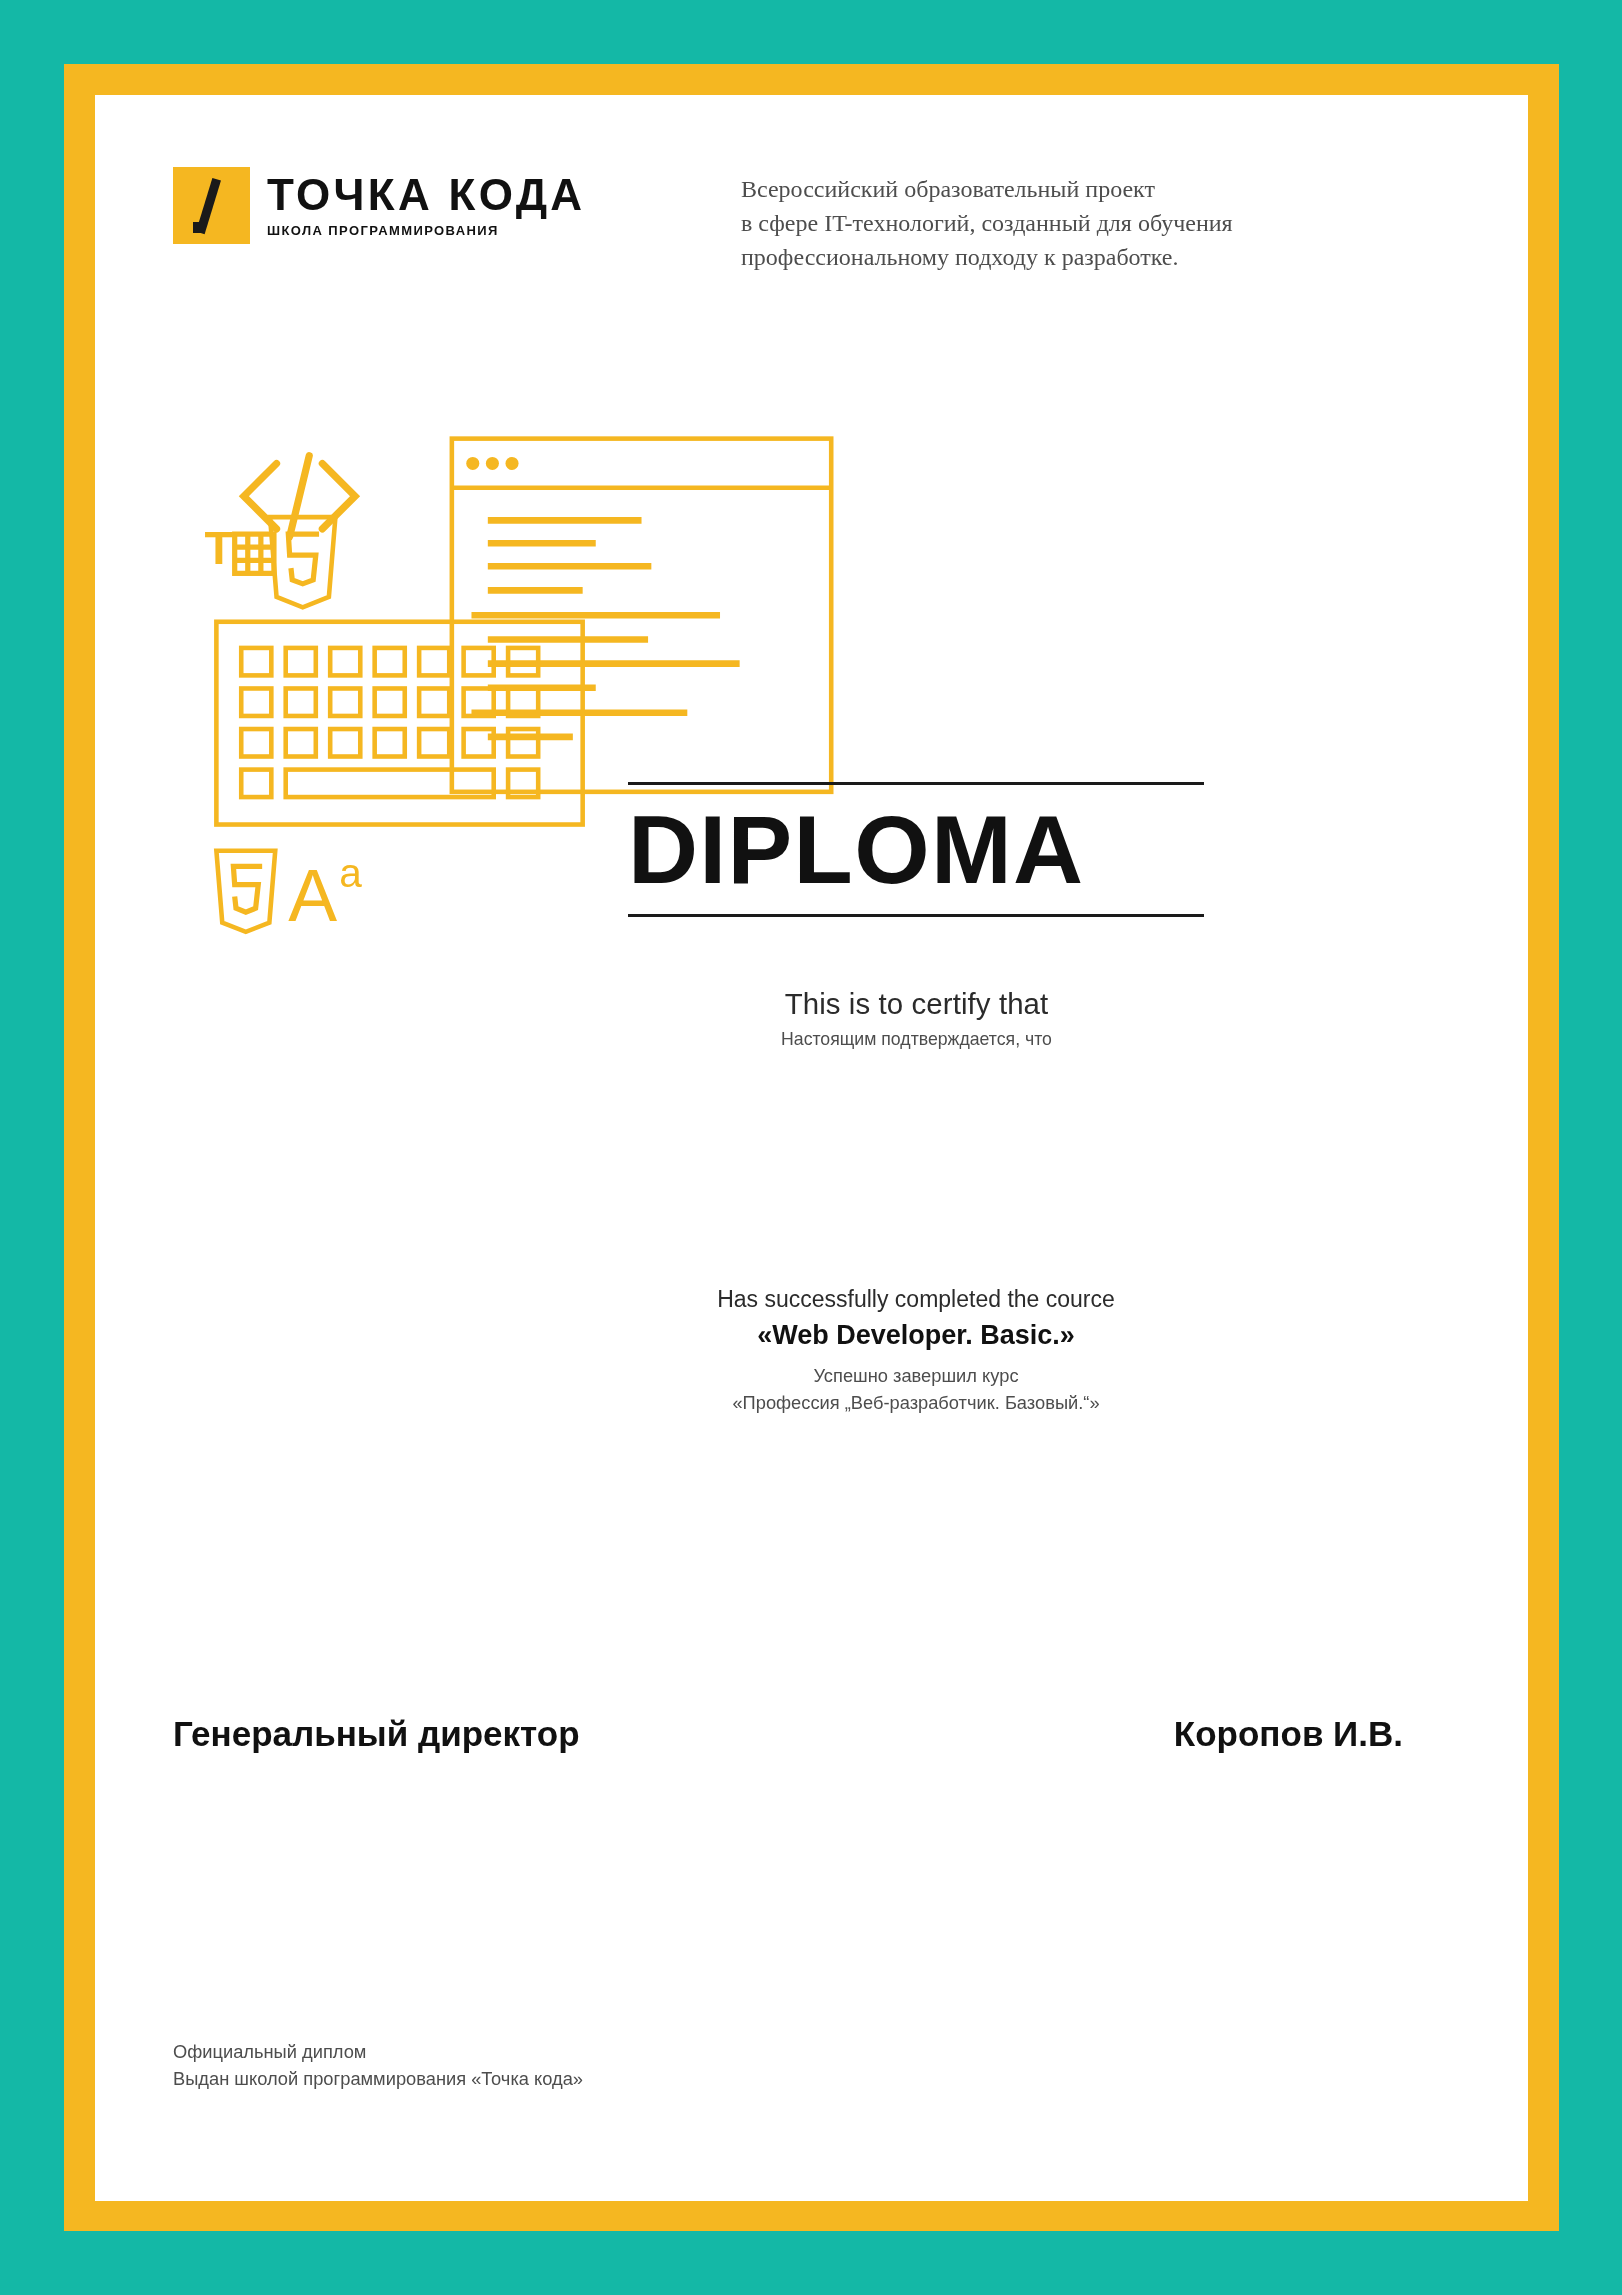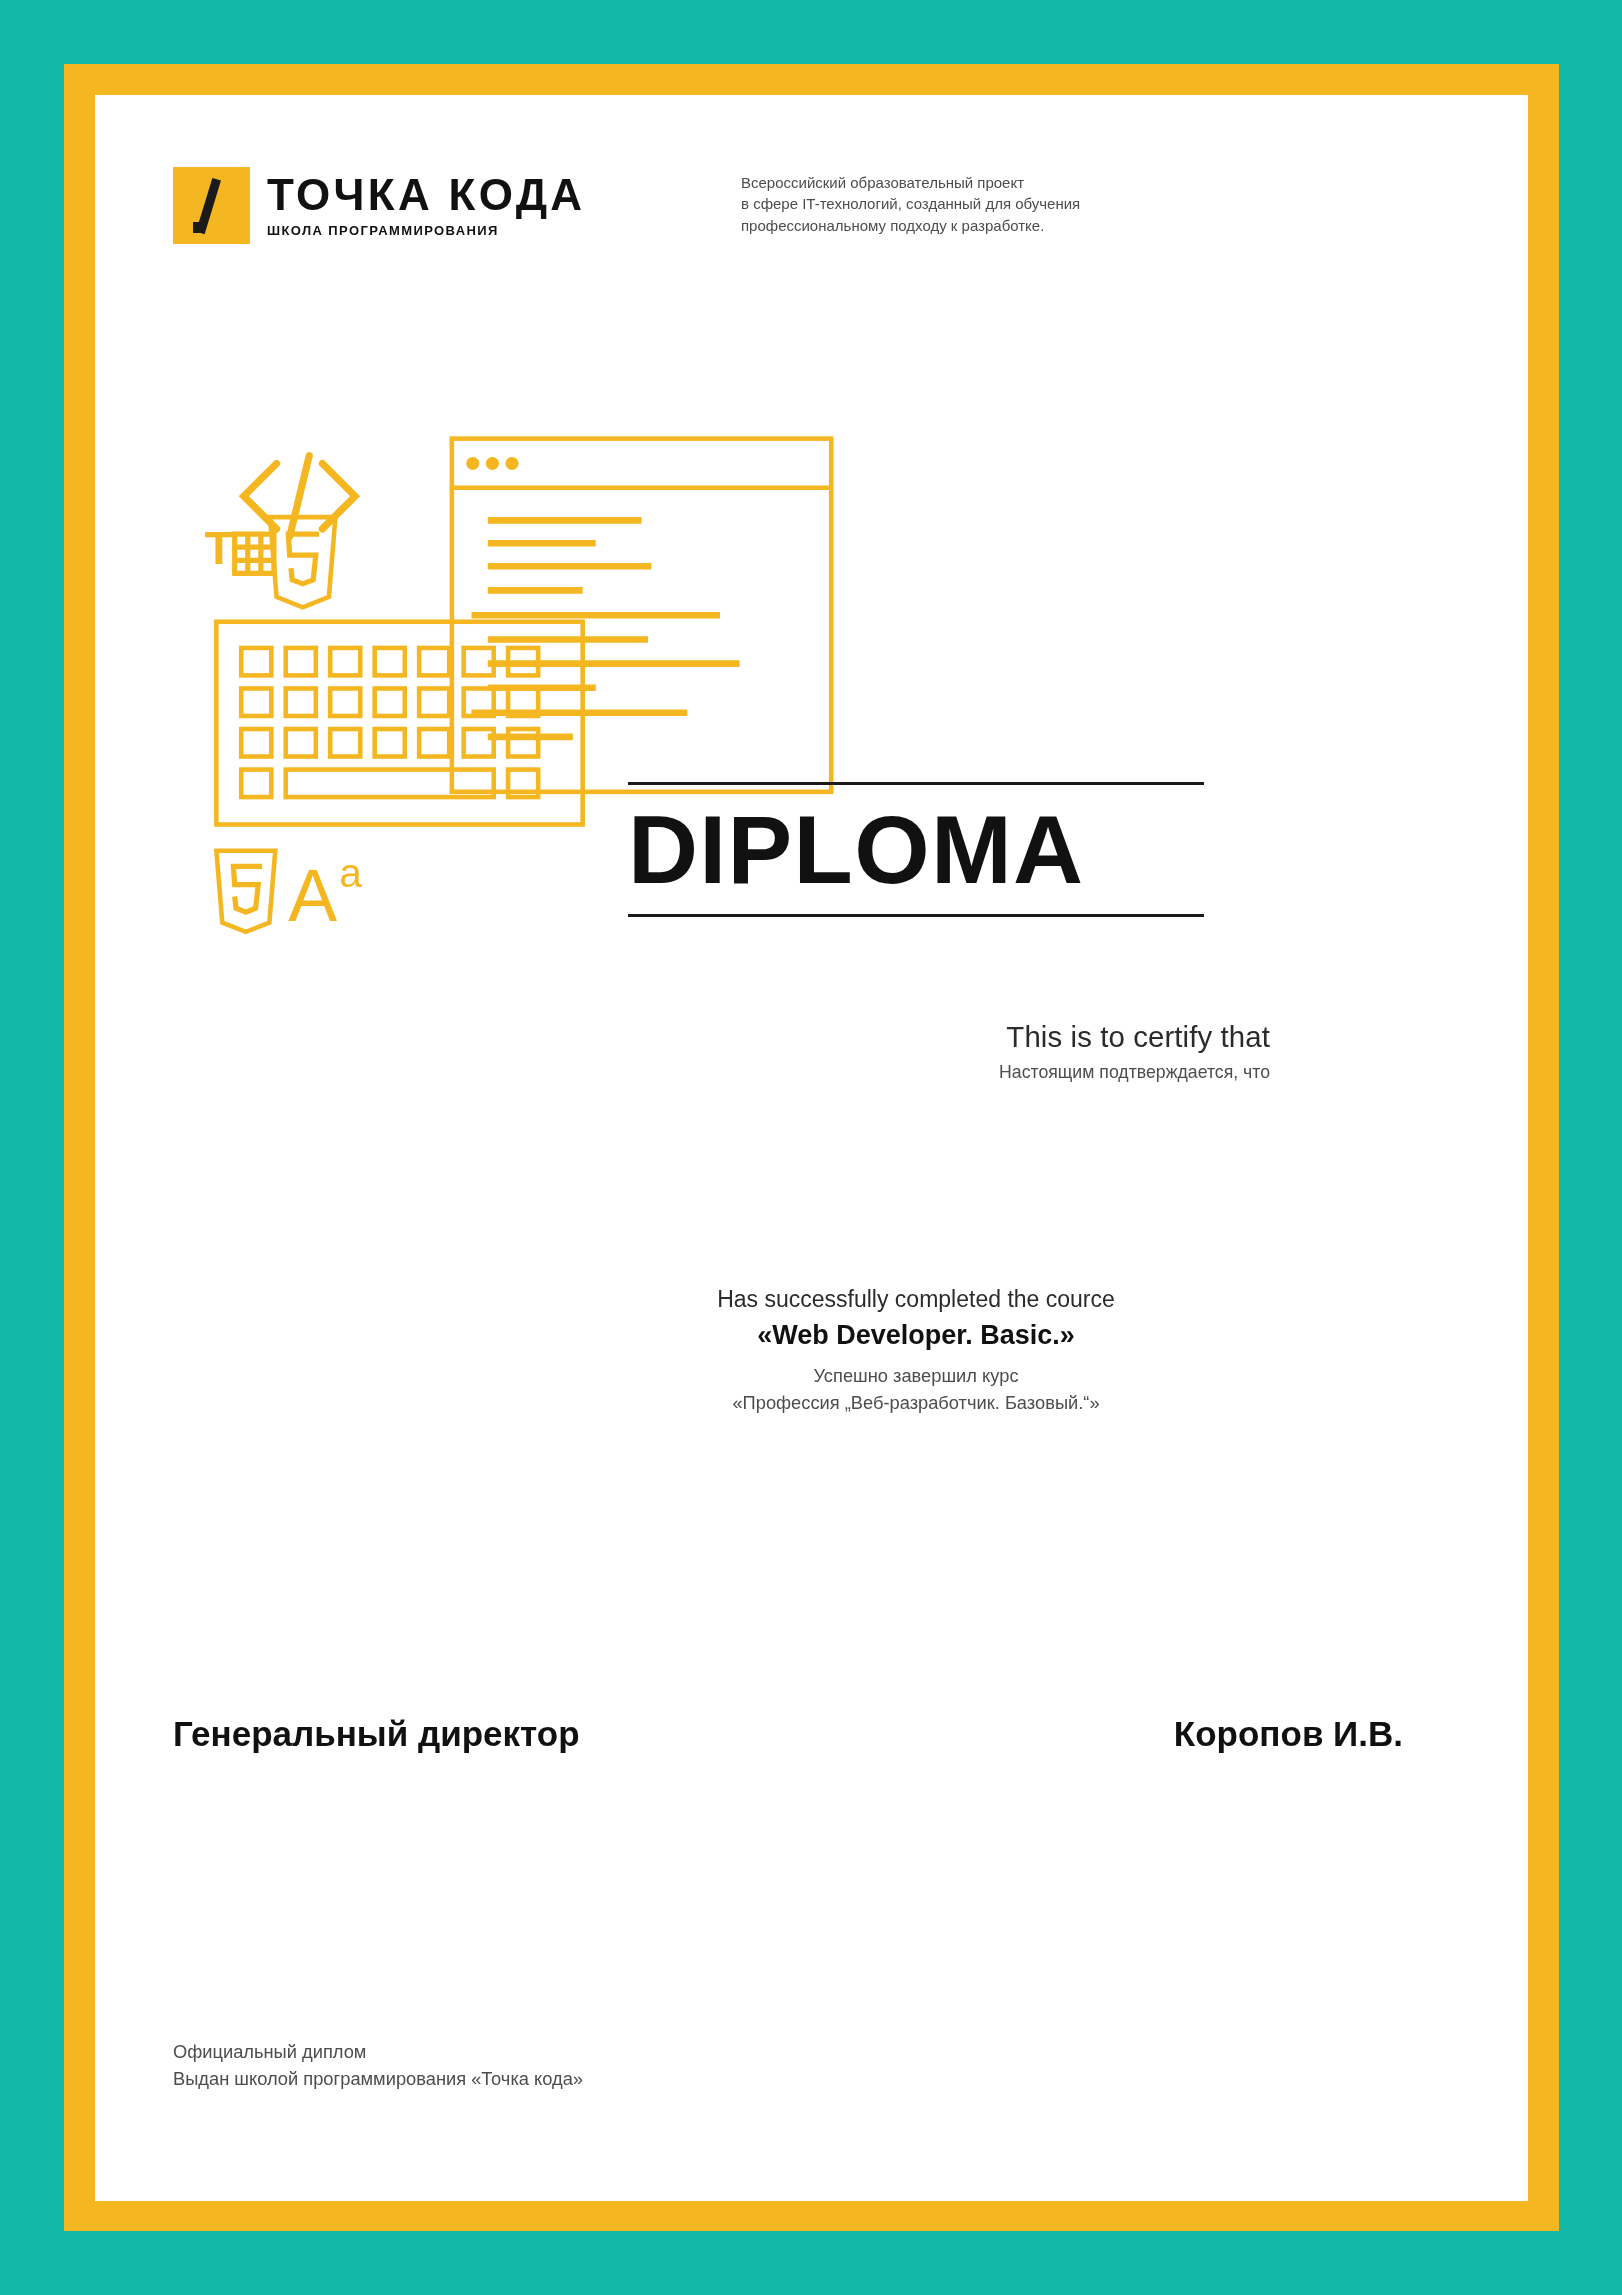--- a/index.html
+++ b/index.html
@@ -95,24 +95,25 @@
     font-size: 13px;
     font-weight: bold;
     letter-spacing: 1.4px;
     color: #111;
     margin-top: 6.5px;
     white-space: nowrap;
   }
   .header-desc {
     margin-left: 25px;
     padding-top: 5.2px;
-    font-size: 15px;
+    font-size: 24px;
     line-height: 1.42;
     color: #4d4d4d;
     max-width: 654px;
+    font-family: Liberation Serif, serif;
   }
   .header-desc div { white-space: nowrap; }
 
   
   .illustration {
     position: absolute;
     left: 190px;
     top: 419px;
     width: 733px;
     height: 641px;
@@ -136,23 +137,23 @@
     font-weight: bold;
     letter-spacing: 1.3px;
     line-height: 1.18;
     color: #111;
     margin: 7.9px 0 6.5px 0;
   }
 
   .certify {
     position: absolute;
     left: 563px;
-    top: 1020px;
+    top: 987px;
     width: 707px;
-    text-align: right;
+    text-align: center;
   }
   .certify-en {
     font-size: 29.4px;
     color: #2b2b2b;
     letter-spacing: 0.1px;
   }
   .certify-ru {
     font-size: 17.7px;
     color: #4d4d4d;
     margin-top: 7.9px;

